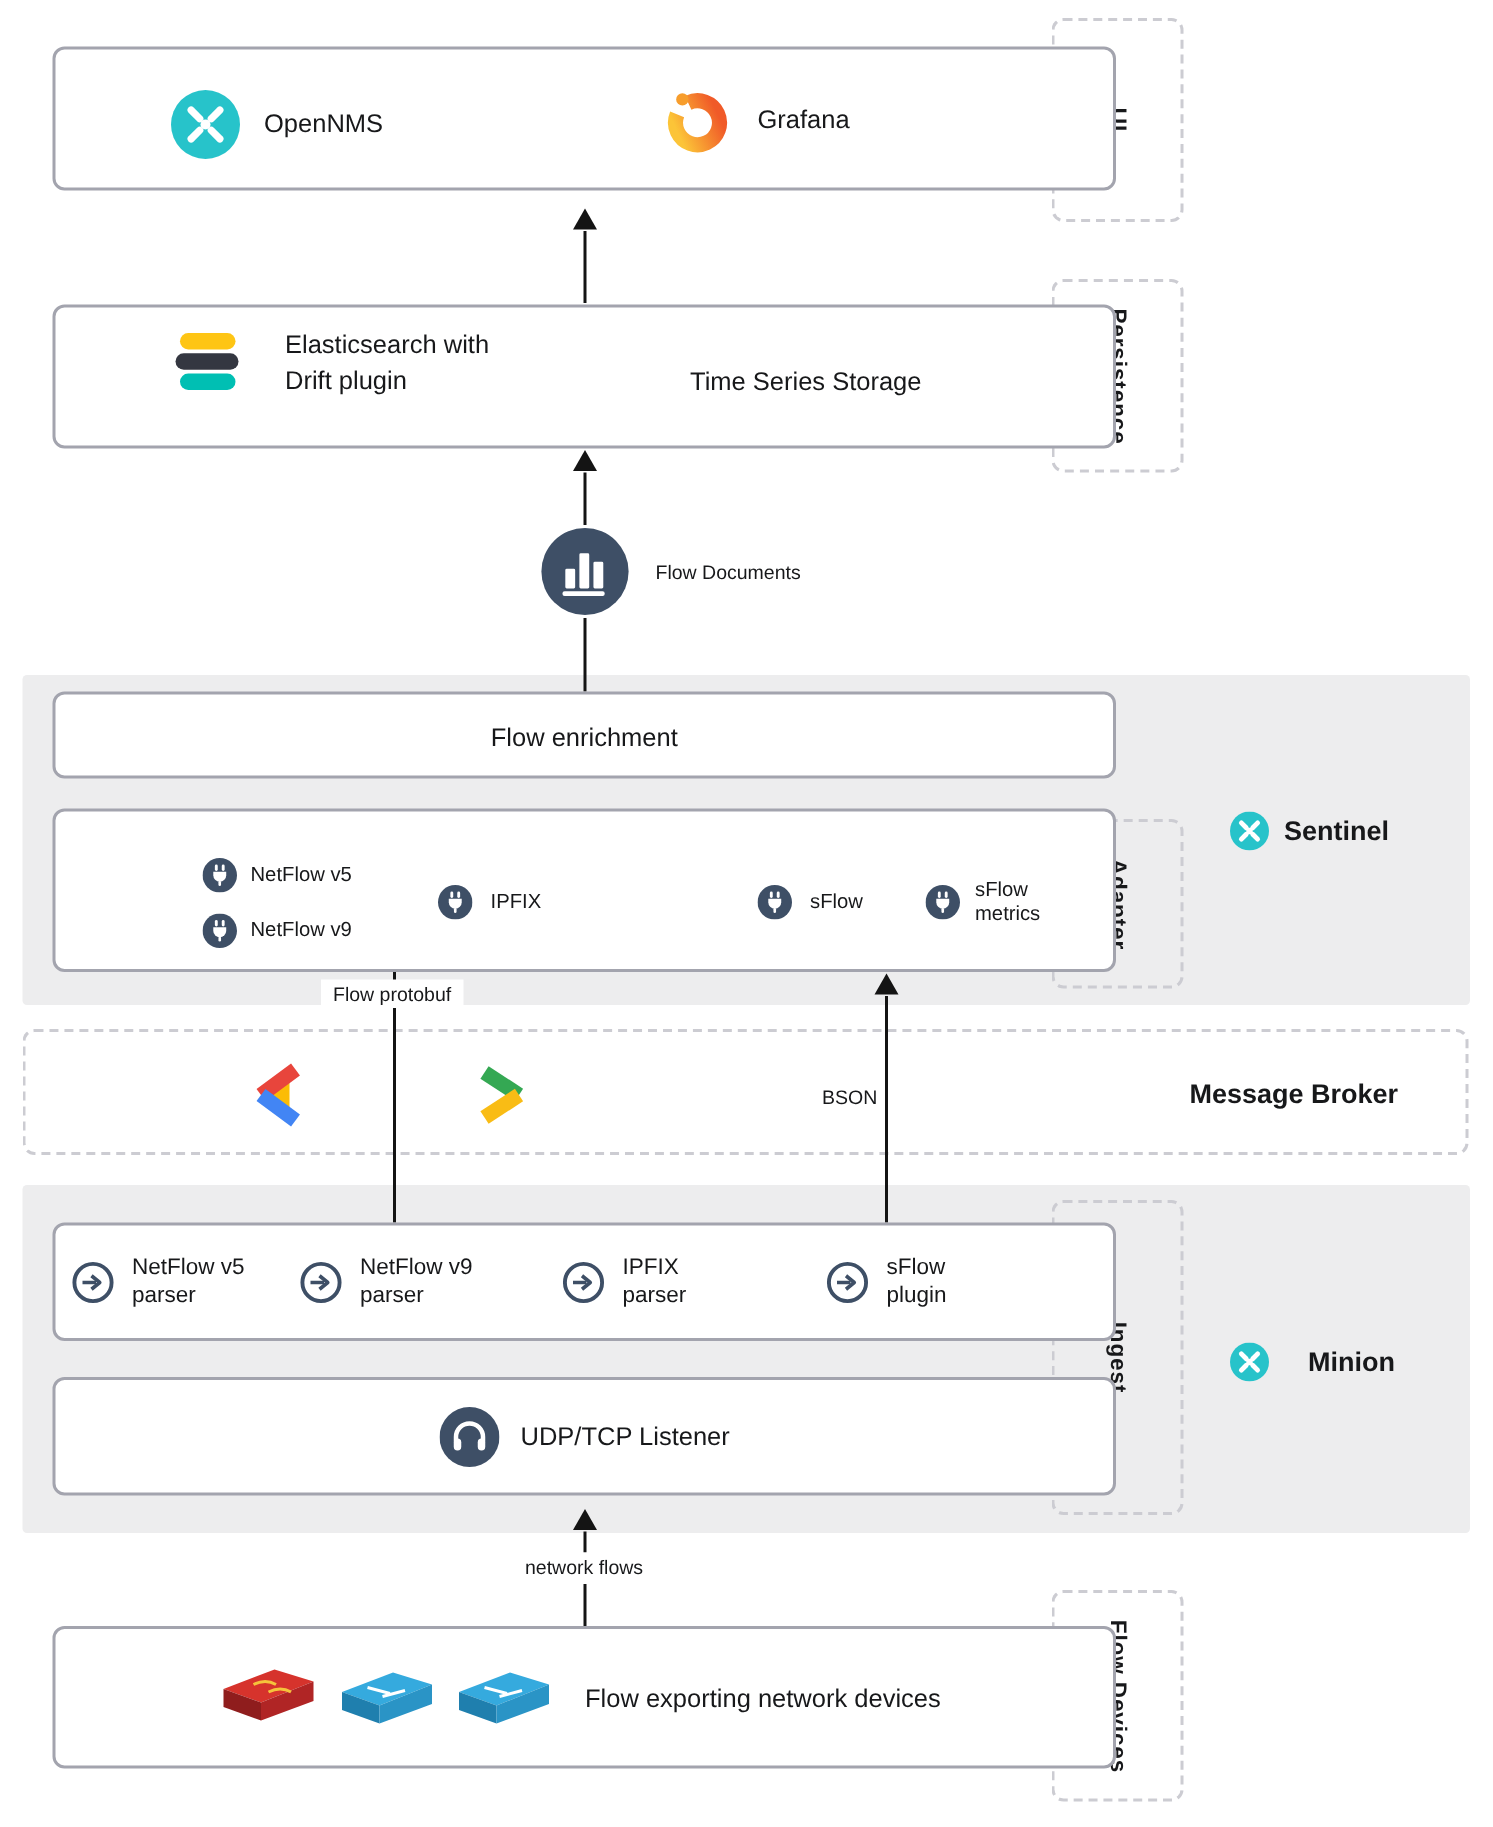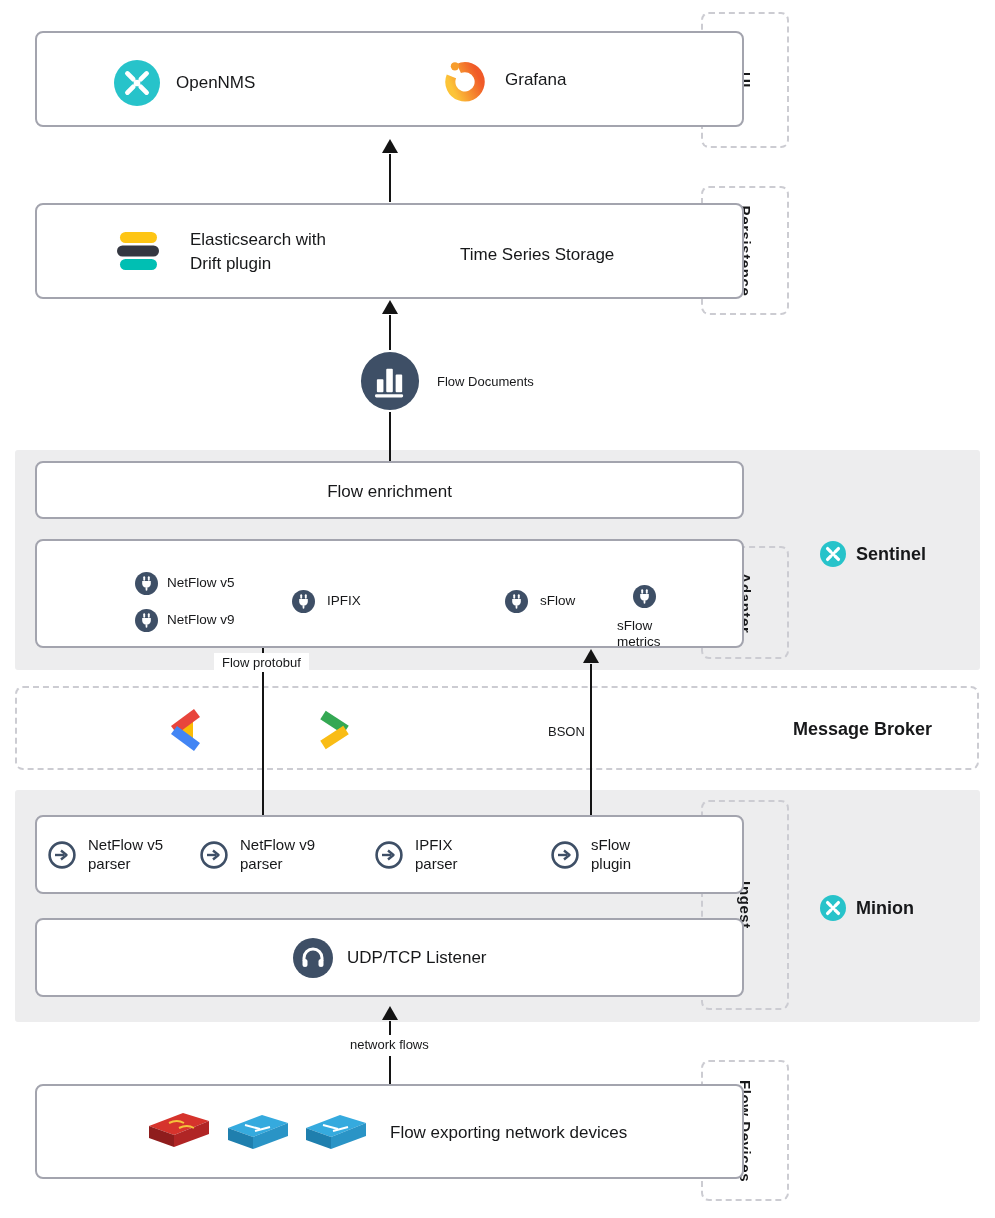--- a/index.html
+++ b/index.html
@@ -92,21 +92,21 @@
           </linearGradient>
         </defs>
         <circle cx="24" cy="26" r="16" fill="none" stroke="url(#gr1)" stroke-width="11" stroke-dasharray="88 18" transform="rotate(-115 24 26)"></circle>
         <circle cx="13" cy="9" r="4.5" fill="#f79d2c"></circle>
       </svg>
     </span>
     <span class="t17">Grafana</span>
   </div>
 
   <div class="box" style="left:35px;top:203px;width:709px;height:96px;"></div>
-  <div class="item" style="left:112px;top:225px;gap:26px;align-items:flex-start;">
+  <div class="item" style="left:112px;top:215px;gap:26px;align-items:flex-start;">
     <span>
       <svg width="52" height="52" viewBox="0 0 52 52">
         <rect x="8" y="7" width="37" height="11" rx="5.5" fill="#fec514"></rect>
         <rect x="5" y="20.5" width="42" height="11" rx="5.5" fill="#343741"></rect>
         <rect x="8" y="34" width="37" height="11" rx="5.5" fill="#00bfb3"></rect>
       </svg>
     </span>
     <span class="t17" style="display:inline-block;width:138px;line-height:1.4;margin-top:3px;">Elasticsearch with Drift plugin</span>
   </div>
   <span class="item t17" style="left:460px;top:245px;">Time Series Storage</span>
@@ -183,21 +183,21 @@
           <rect x="8.6" y="4.5" width="2" height="4.5" rx="1"></rect>
             <rect x="13.4" y="4.5" width="2" height="4.5" rx="1"></rect>
           <path d="M7.5 9.5 h9 v2.5 a4.5 4.5 0 0 1-9 0 z"></path>
             <rect x="11.1" y="16" width="1.8" height="3.5" rx="0.9"></rect>
         </g>
       </svg>
     </span>
     <span class="t13s">sFlow</span>
   </div>
 
-  <div class="item" style="left:617px;top:585px;gap:10px;flex-direction:column;">
+  <div class="item" style="left:617px;top:585px;gap:10px;">
     <span>
       <svg width="23" height="23" viewBox="0 0 24 24">
         <circle cx="12" cy="12" r="12" fill="#3e4f66"></circle>
         <g fill="#fff">
           <rect x="8.6" y="4.5" width="2" height="4.5" rx="1"></rect>
             <rect x="13.4" y="4.5" width="2" height="4.5" rx="1"></rect>
           <path d="M7.5 9.5 h9 v2.5 a4.5 4.5 0 0 1-9 0 z"></path>
             <rect x="11.1" y="16" width="1.8" height="3.5" rx="0.9"></rect>
         </g>
       </svg>
@@ -291,21 +291,21 @@
       <svg width="40" height="40" viewBox="0 0 40 40">
         <circle cx="20" cy="20" r="20" fill="#3e4f66"></circle>
         <path d="M11 23 v-3 a9 9 0 0 1 18 0 v3" fill="none" stroke="#fff" stroke-width="3"></path>
         <rect x="9.5" y="21" width="5" height="8" rx="2.5" fill="#fff"></rect>
         <rect x="25.5" y="21" width="5" height="8" rx="2.5" fill="#fff"></rect>
       </svg>
     </span>
     <span class="t17">UDP/TCP Listener</span>
   </div>
 
-  <div class="item" style="left:820px;top:895px;gap:10px;justify-content:flex-end;">
+  <div class="item" style="left:820px;top:895px;gap:26px;justify-content:flex-end;">
     <span>
       <svg width="26" height="26" viewBox="0 0 48 48">
         <circle cx="24" cy="24" r="24" fill="#27c3ca"></circle>
         <g stroke="#fff" stroke-width="6" stroke-linecap="round">
           <line x1="14" y1="14" x2="20" y2="20"></line>
             <line x1="34" y1="14" x2="28" y2="20"></line>
           <line x1="14" y1="34" x2="20" y2="28"></line>
             <line x1="34" y1="34" x2="28" y2="28"></line>
         </g>
         <circle cx="24" cy="24" r="4" fill="#fff"></circle>

